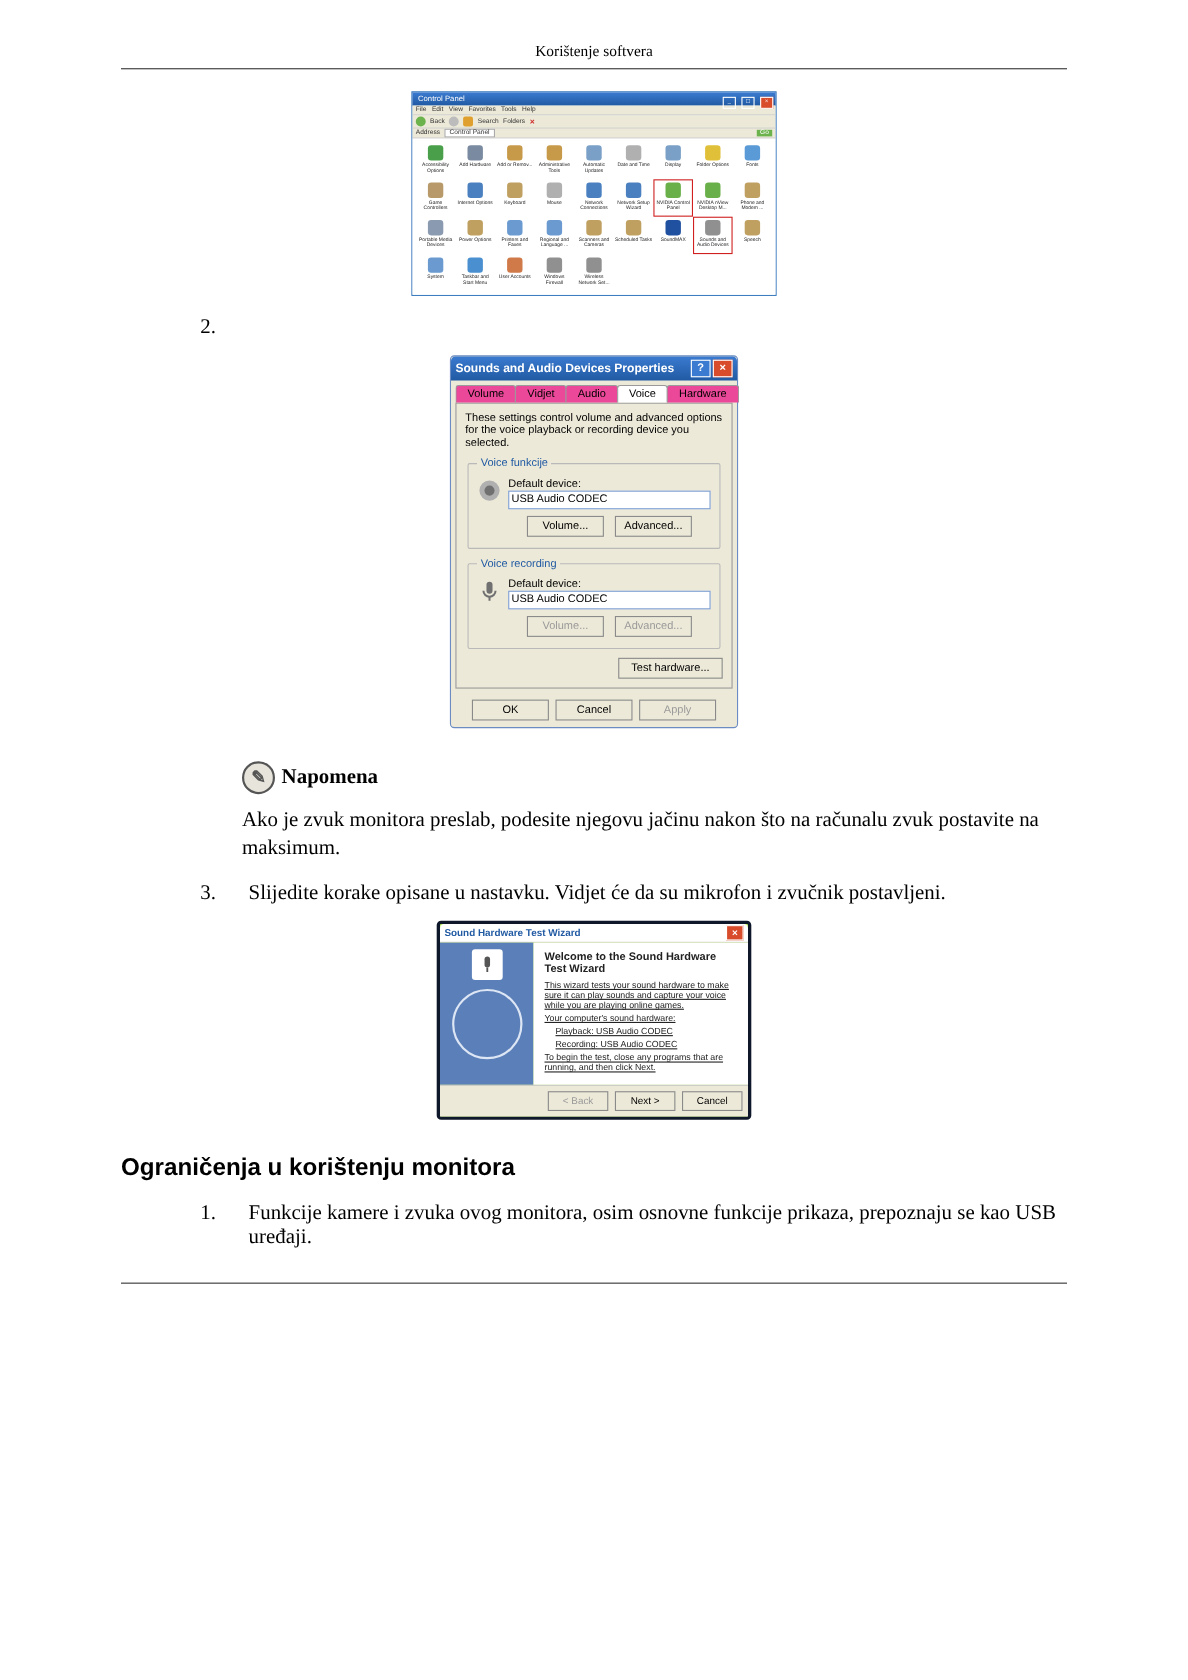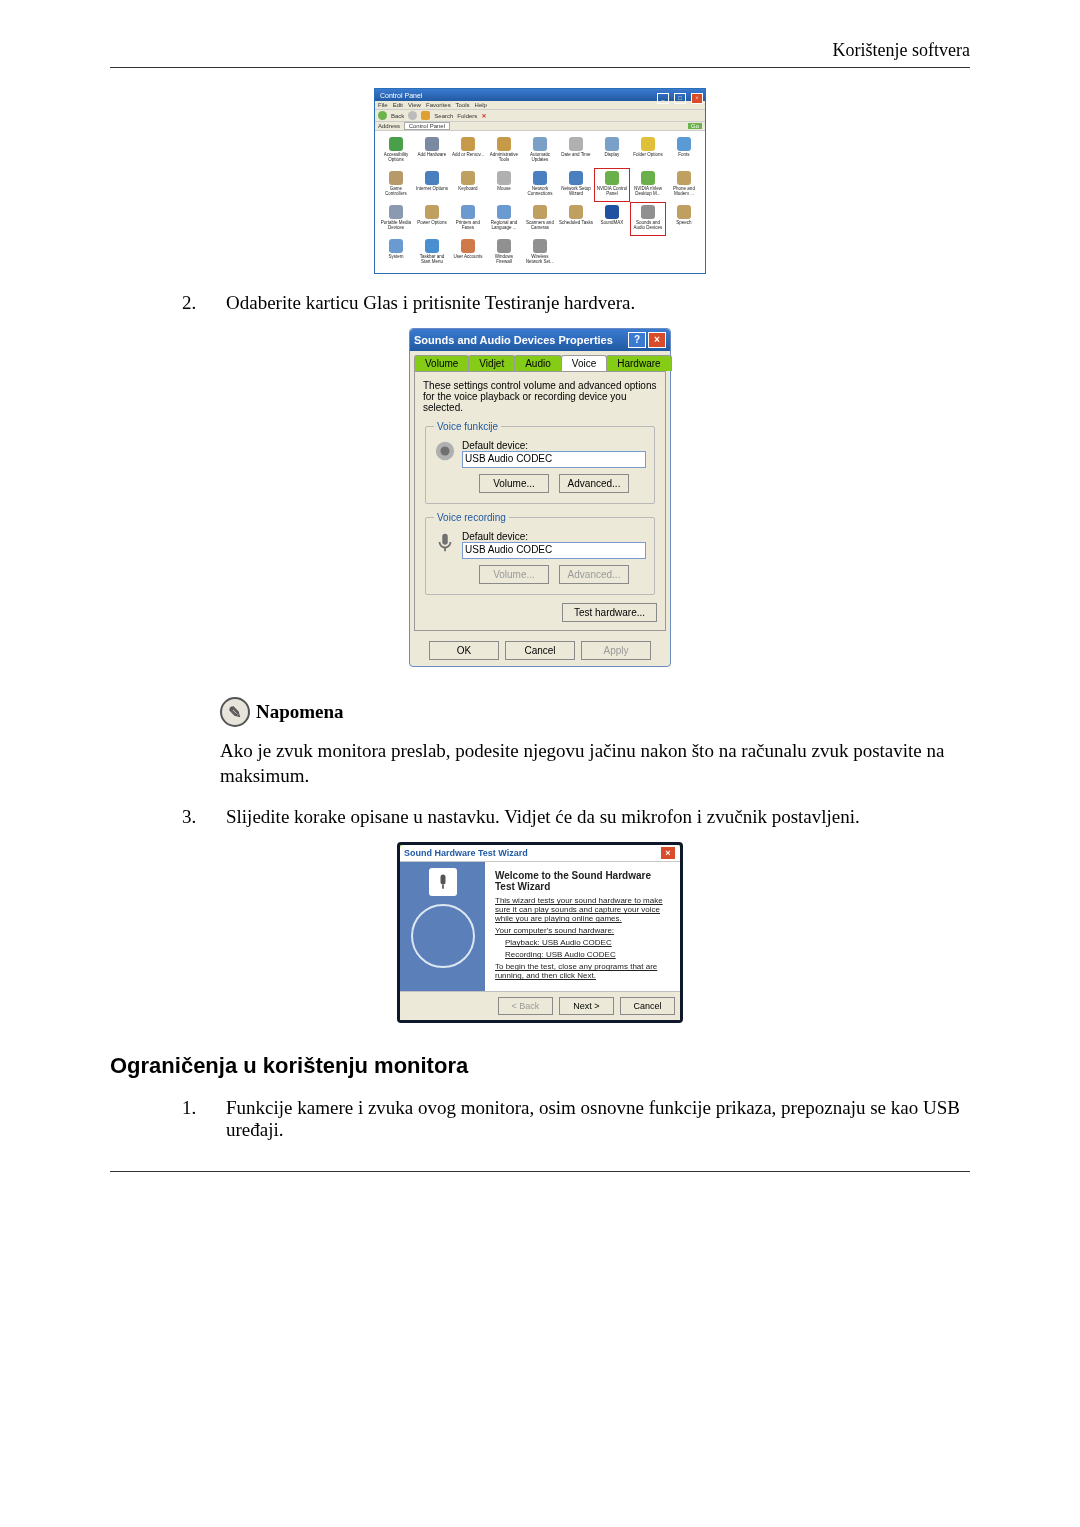--- a/index.html
+++ b/index.html
@@ -11,22 +11,22 @@
   .page {
     width: 1080px;
     height: 1527px;
     margin: 0 auto;
     position: relative;
     background: #fff;
     padding: 40px 110px 60px 110px;
     box-sizing: border-box;
   }
   .header-title {
-    text-align: right;
-    font-size: 18px;
+    text-align: center;
+    font-size: 14px;
     border-bottom: 1px solid #333;
     padding-bottom: 6px;
     margin-bottom: 20px;
   }
   .figure {
     text-align: center;
     margin: 14px 0 18px 0;
   }
   .cp-window {
     display: inline-block;
@@ -145,21 +145,21 @@
   .sa-tabs {
     display:flex;
     font-size:10px;
     padding:4px 4px 0 4px;
     gap:0;
   }
   .sa-tab {
     padding:2px 10px;
     border:1px solid #9a9a9a;
     border-bottom:none;
-    background:#84cc16;
+    background:#ec4899;
     border-top-left-radius:3px;
     border-top-right-radius:3px;
     margin-right:-1px;
   }
   .sa-tab.active { background:#fff; }
   .sa-pane {
     border:1px solid #9a9a9a;
     background:#ece9d8;
     margin:0 4px 4px 4px;
     padding:8px;
@@ -477,21 +477,20 @@
           <div class="cp-item">
             <div class="ic" style="background: rgb(144, 144, 144);"></div>
             <div>Wireless Network Set...</div>
           </div>
         </div>
     </div>
   </div>
 
   <div class="num-para">
     <div class="num">2.</div>
-    <div class="txt">Odaberite karticu Glas i pritisnite Testiranje hardvera.</div>
   </div>
 
   <div class="figure">
     <div class="sa-dialog">
       <div class="sa-title">
         <span>Sounds and Audio Devices Properties</span>
         <span>
           <span class="q">?</span><span class="hlp">×</span>
         </span>
       </div>

